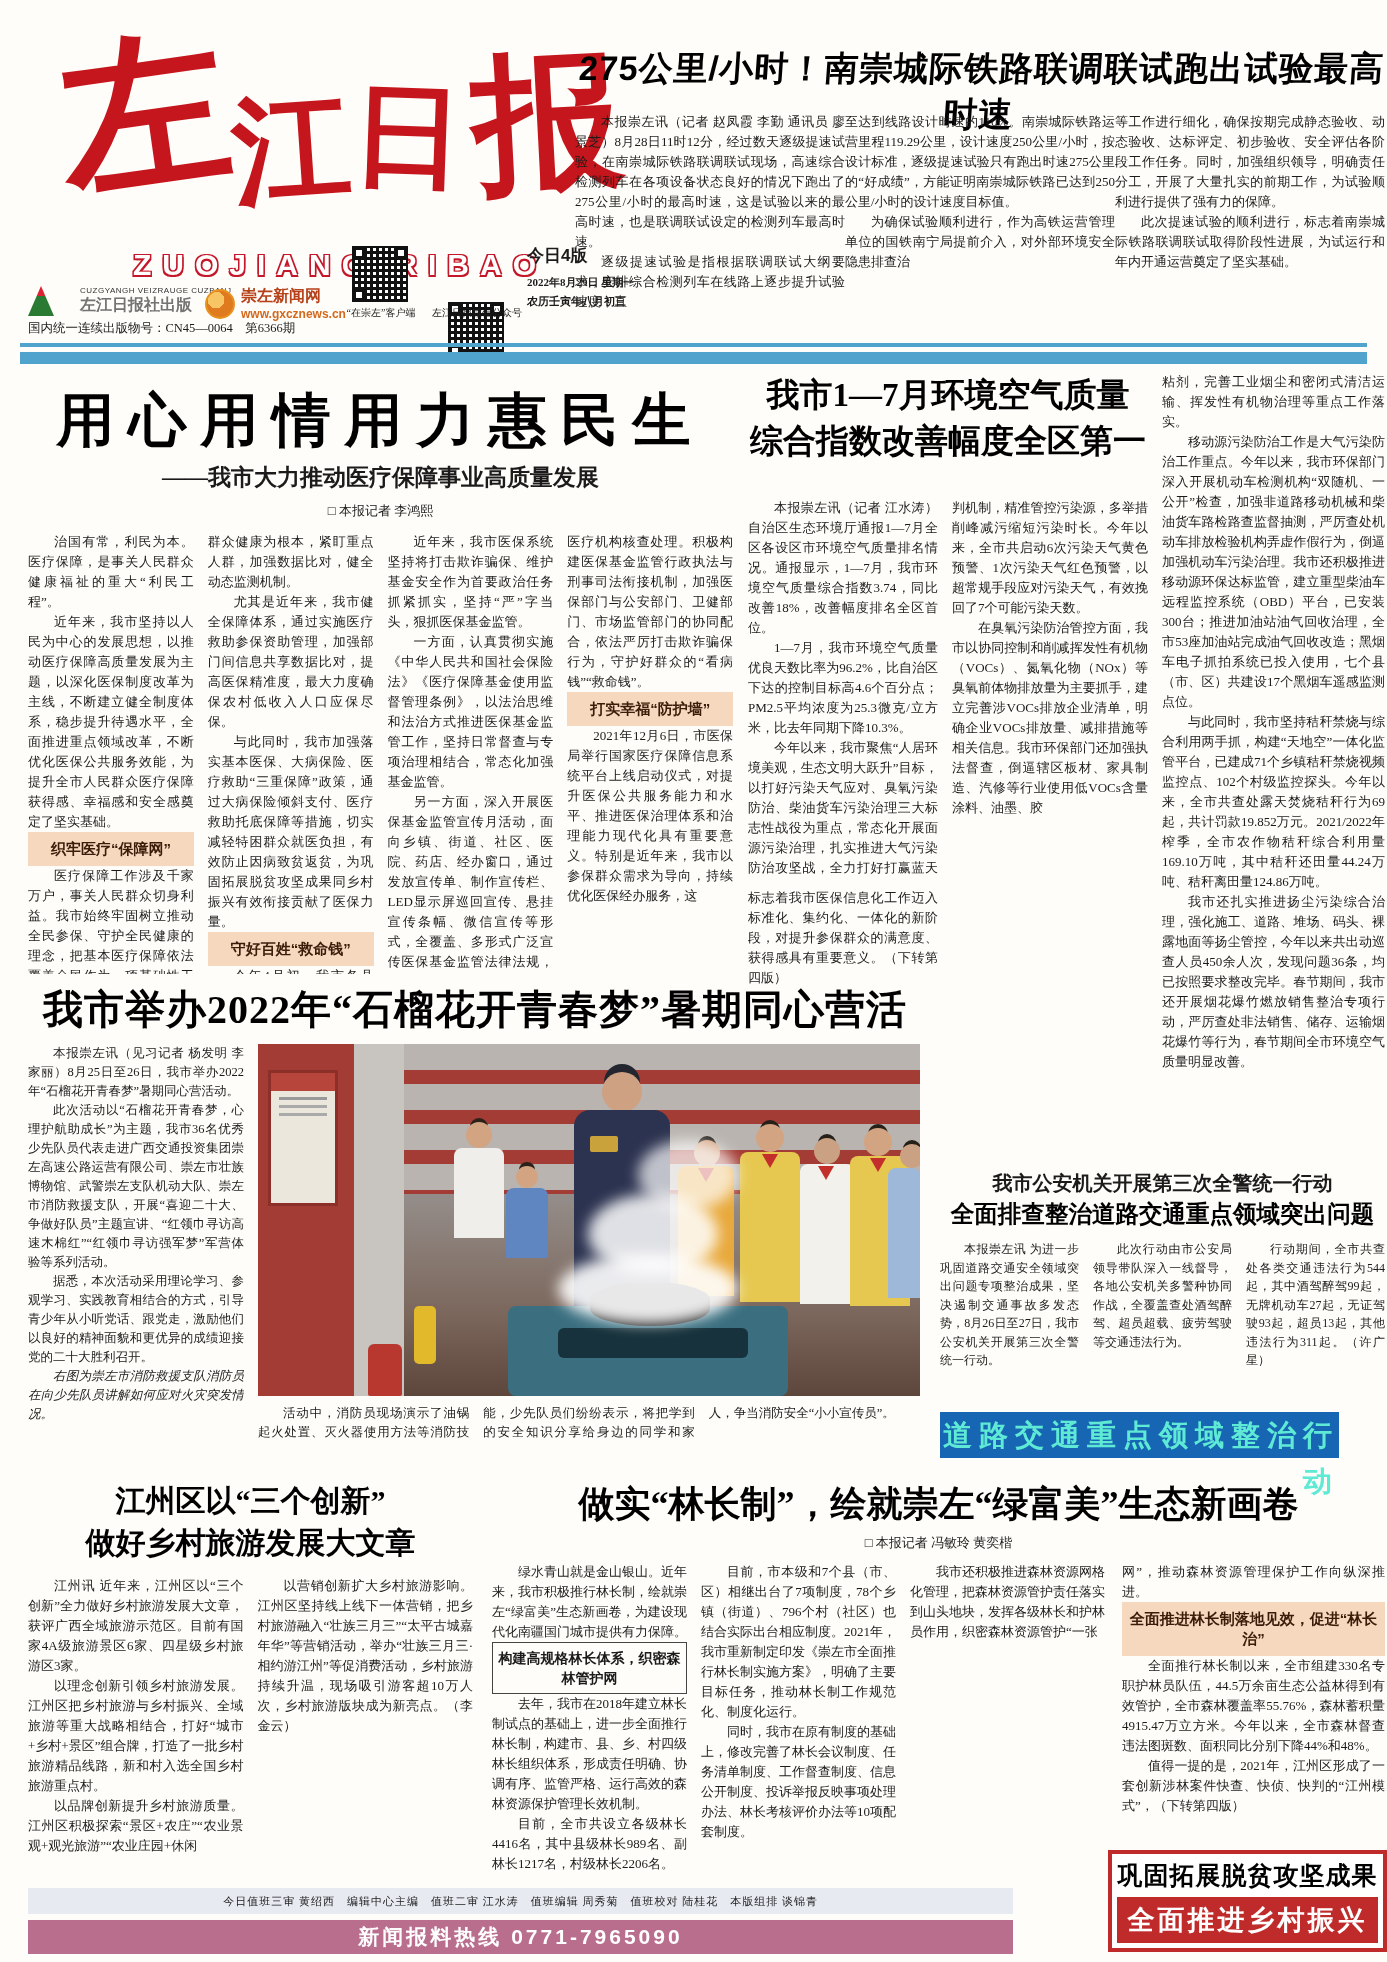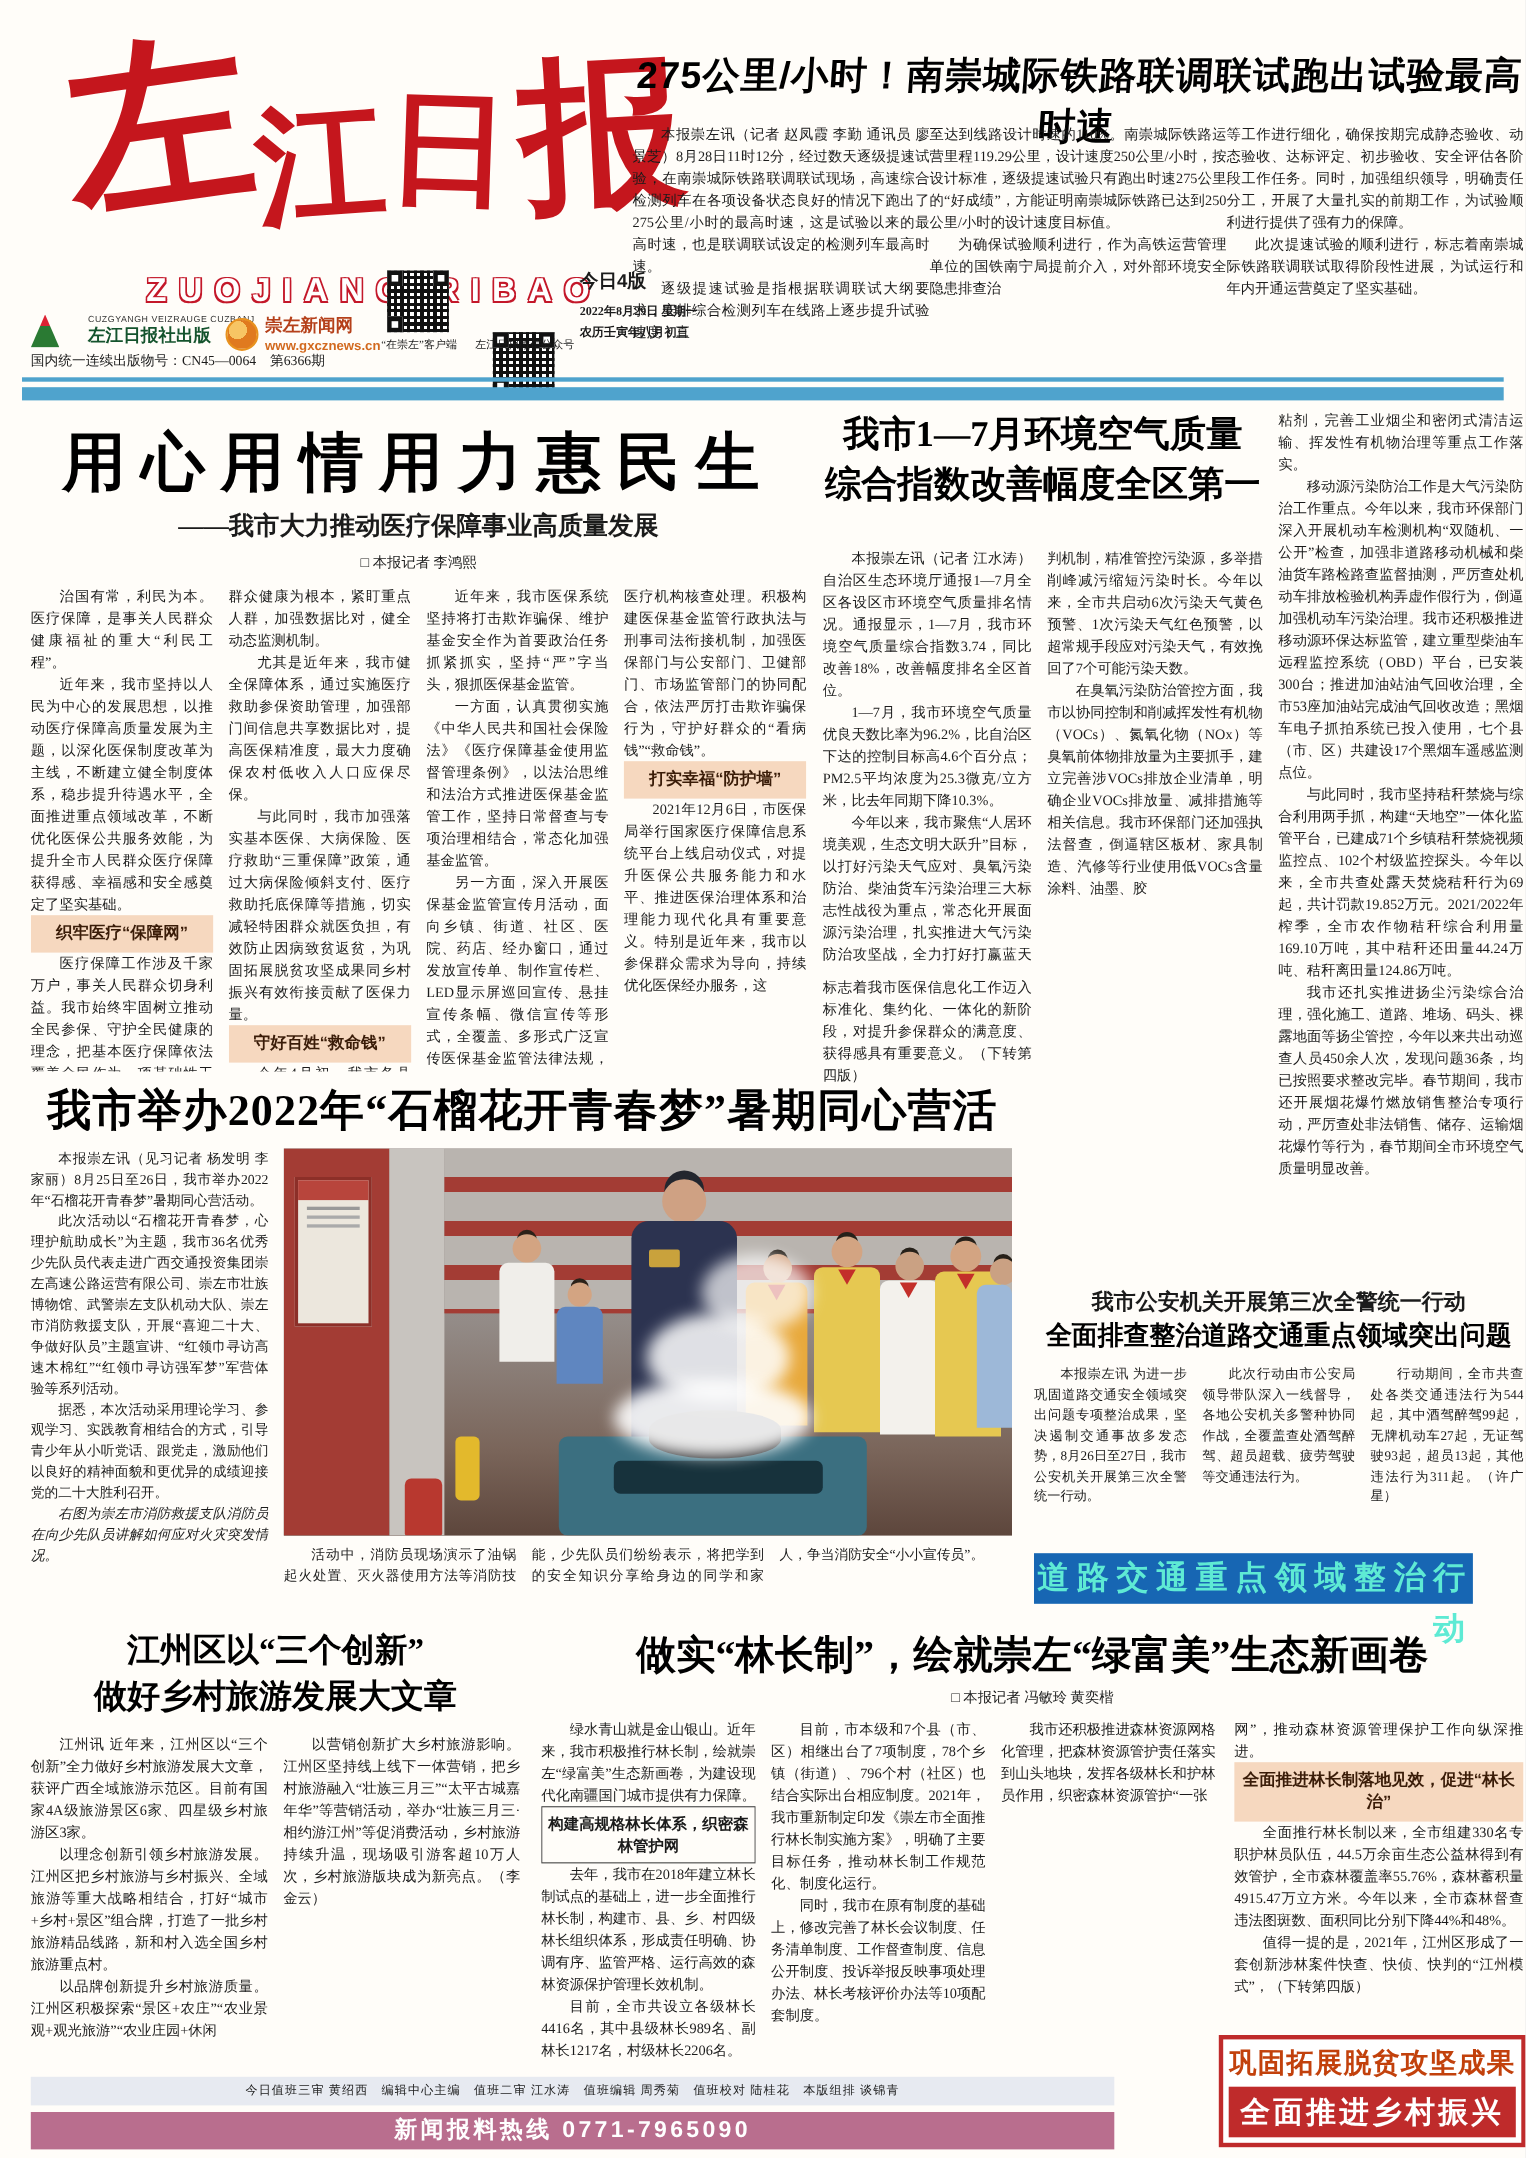--- a/index.html
+++ b/index.html
@@ -42,21 +42,21 @@
     <span style="font-size:118px;font-weight:900;color:#c5161d;font-family:'DejaVu Serif',serif;transform:rotate(-4deg) translateY(62px);line-height:1;">江</span>
     <span style="font-size:112px;font-weight:900;color:#c5161d;font-family:'DejaVu Serif',serif;transform:rotate(2deg) translateY(52px);line-height:1;margin-left:8px;">日</span>
     <span style="font-size:150px;font-weight:900;color:#c5161d;font-family:'DejaVu Serif',serif;transform:rotate(-3deg) translateY(18px);line-height:1;margin-left:6px;">报</span>
   </div>
   <div class="abs center" style="left:110px;top:248px;width:460px;font-family:'Liberation Sans',sans-serif;font-weight:700;font-size:30px;letter-spacing:11px;color:#fff;text-shadow:-1.5px -1.5px 0 #c4182a,1.5px -1.5px 0 #c4182a,-1.5px 1.5px 0 #c4182a,1.5px 1.5px 0 #c4182a;">ZUOJIANG RIBAO</div>
 
   <div class="abs" style="left:28px;top:286px;display:flex;align-items:center;gap:20px;">
     <div style="width:26px;height:30px;background:linear-gradient(180deg,#d23 0 35%,#2a7a33 35% 100%);clip-path:polygon(50% 0,100% 100%,0 100%);margin-right:6px;"></div>
     <div>
       <div style="font-size:8px;letter-spacing:.5px;color:#333;font-family:'Liberation Sans',sans-serif;">CUZGYANGH VEIZRAUGE CUZBANJ</div>
-      <div style="font-size:16px;font-weight:700;color:#14532d;">左江日报社出版</div>
+      <div style="font-size:16px;font-weight:700;color:#737373;">左江日报社出版</div>
     </div>
   </div>
 
   <div class="abs" style="left:205px;top:286px;display:flex;align-items:center;">
     <div style="width:26px;height:26px;border-radius:50%;background:radial-gradient(circle at 35% 35%,#f7c564 0 35%,#e07a1f 35% 100%);margin-right:6px;border:2px solid #e8921f;"></div>
     <div>
       <div style="font-size:16px;font-weight:700;color:#b5401a;">崇左新闻网</div>
       <div style="font-size:12px;font-weight:700;color:#d2691e;font-family:'Liberation Sans',sans-serif;">www.gxcznews.cn</div>
     </div>
   </div>
@@ -266,20 +266,20 @@
     </div>
   </div>
   <div class="abs bt" style="left:1122px;top:1562px;width:263px;height:284px;">
     <p class="ni">网”，推动森林资源管理保护工作向纵深推进。</p>
     <p class="sub-pink">全面推进林长制落地见效，促进“林长治”</p>
     <p>全面推行林长制以来，全市组建330名专职护林员队伍，44.5万余亩生态公益林得到有效管护，全市森林覆盖率55.76%，森林蓄积量4915.47万立方米。今年以来，全市森林督查违法图斑数、面积同比分别下降44%和48%。</p>
     <p>值得一提的是，2021年，江州区形成了一套创新涉林案件快查、快侦、快判的“江州模式”，（下转第四版）</p>
   </div>
 
   <div class="abs" style="left:1108px;top:1850px;width:279px;box-sizing:border-box;border:4px solid #bf2b2b;background:#fff;padding:5px;">
-    <div class="center" style="color:#c2410c;font-weight:900;font-size:25px;font-family:'Liberation Serif',serif;letter-spacing:1px;">巩固拓展脱贫攻坚成果</div>
+    <div class="center" style="color:#000000;font-weight:900;font-size:25px;font-family:'Liberation Serif',serif;letter-spacing:1px;">巩固拓展脱贫攻坚成果</div>
     <div class="center" style="background:#bf2b2b;color:#fff;font-weight:900;font-size:27px;letter-spacing:3px;margin-top:5px;padding:5px 0;font-family:'Liberation Sans',sans-serif;">全面推进乡村振兴</div>
   </div>
 
   <div class="abs center" style="left:28px;top:1888px;width:985px;height:26px;background:#e7eaf1;font-size:11px;line-height:26px;color:#222;letter-spacing:1px;overflow:hidden;">今日值班三审 黄绍西　编辑中心主编　值班二审 江水涛　值班编辑 周秀菊　值班校对 陆桂花　本版组排 谈锦青</div>
   <div class="abs center" style="left:28px;top:1920px;width:985px;height:34px;background:#b96e8e;color:#fff;font-weight:700;font-size:21px;line-height:34px;letter-spacing:3px;font-family:'Liberation Sans',sans-serif;">新闻报料热线 0771-7965090</div>
 
 </div>
 
 </body></html>

